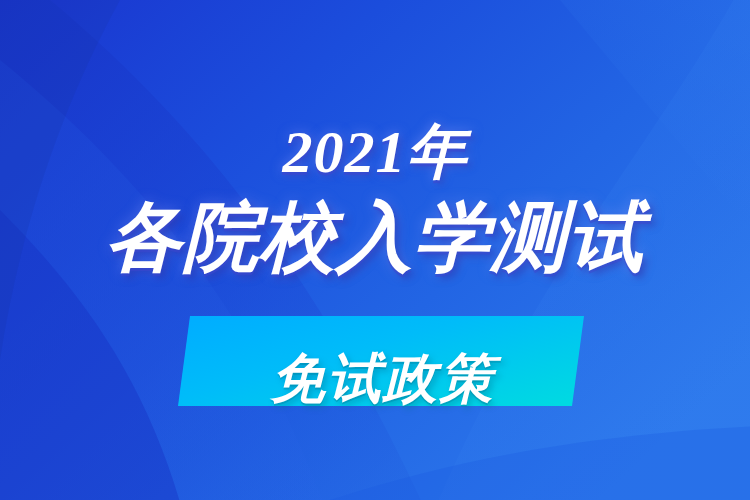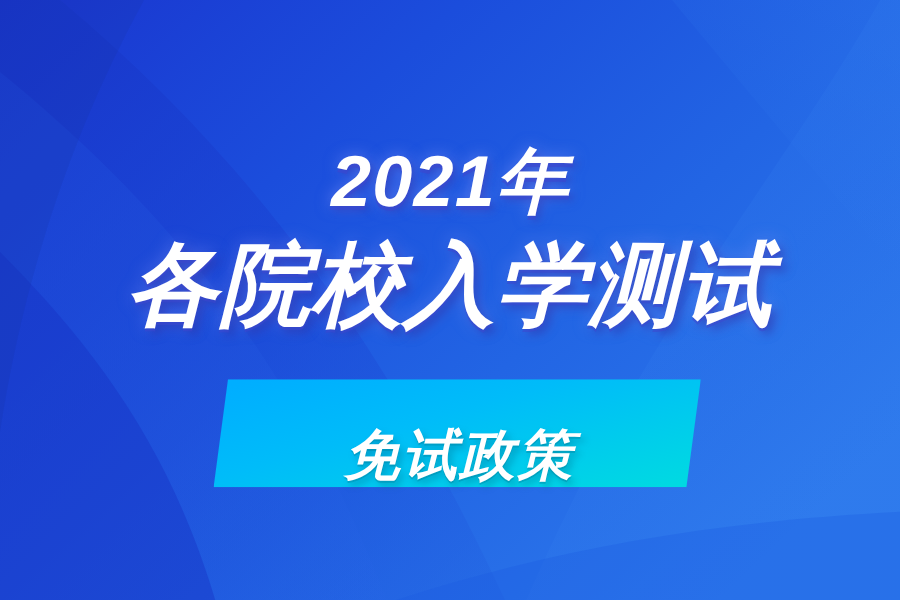--- a/index.html
+++ b/index.html
@@ -11,20 +11,21 @@
   body {
     font-family: "Liberation Sans", "DejaVu Sans", sans-serif;
   }
 
   #banner-root {
     position: relative;
     width: 750px;
     height: 500px;
     overflow: hidden;
     background: #14532d;
+    font-family: Liberation Serif, serif;
   }
 
   
   .bg-svg {
     position: absolute;
     inset: 0;
     width: 750px;
     height: 500px;
     display: block;
   }
@@ -85,21 +86,21 @@
     width: 100%;
     height: 100%;
     display: block;
   }
   .ribbon-text {
     position: absolute;
     inset: 0;
     display: flex;
     align-items: center;
     justify-content: center;
-    font-size: 46px;
+    font-size: 54px;
     line-height: 1;
     font-weight: bold;
     font-style: italic;
     color: #ffffff;
     letter-spacing: 2px;
     white-space: nowrap;
     padding-left: 4px;
     text-shadow:
        0px 2px 0px rgba(0, 130, 160, 0.40),
        3px 4px 6px rgba(0, 110, 140, 0.40);

